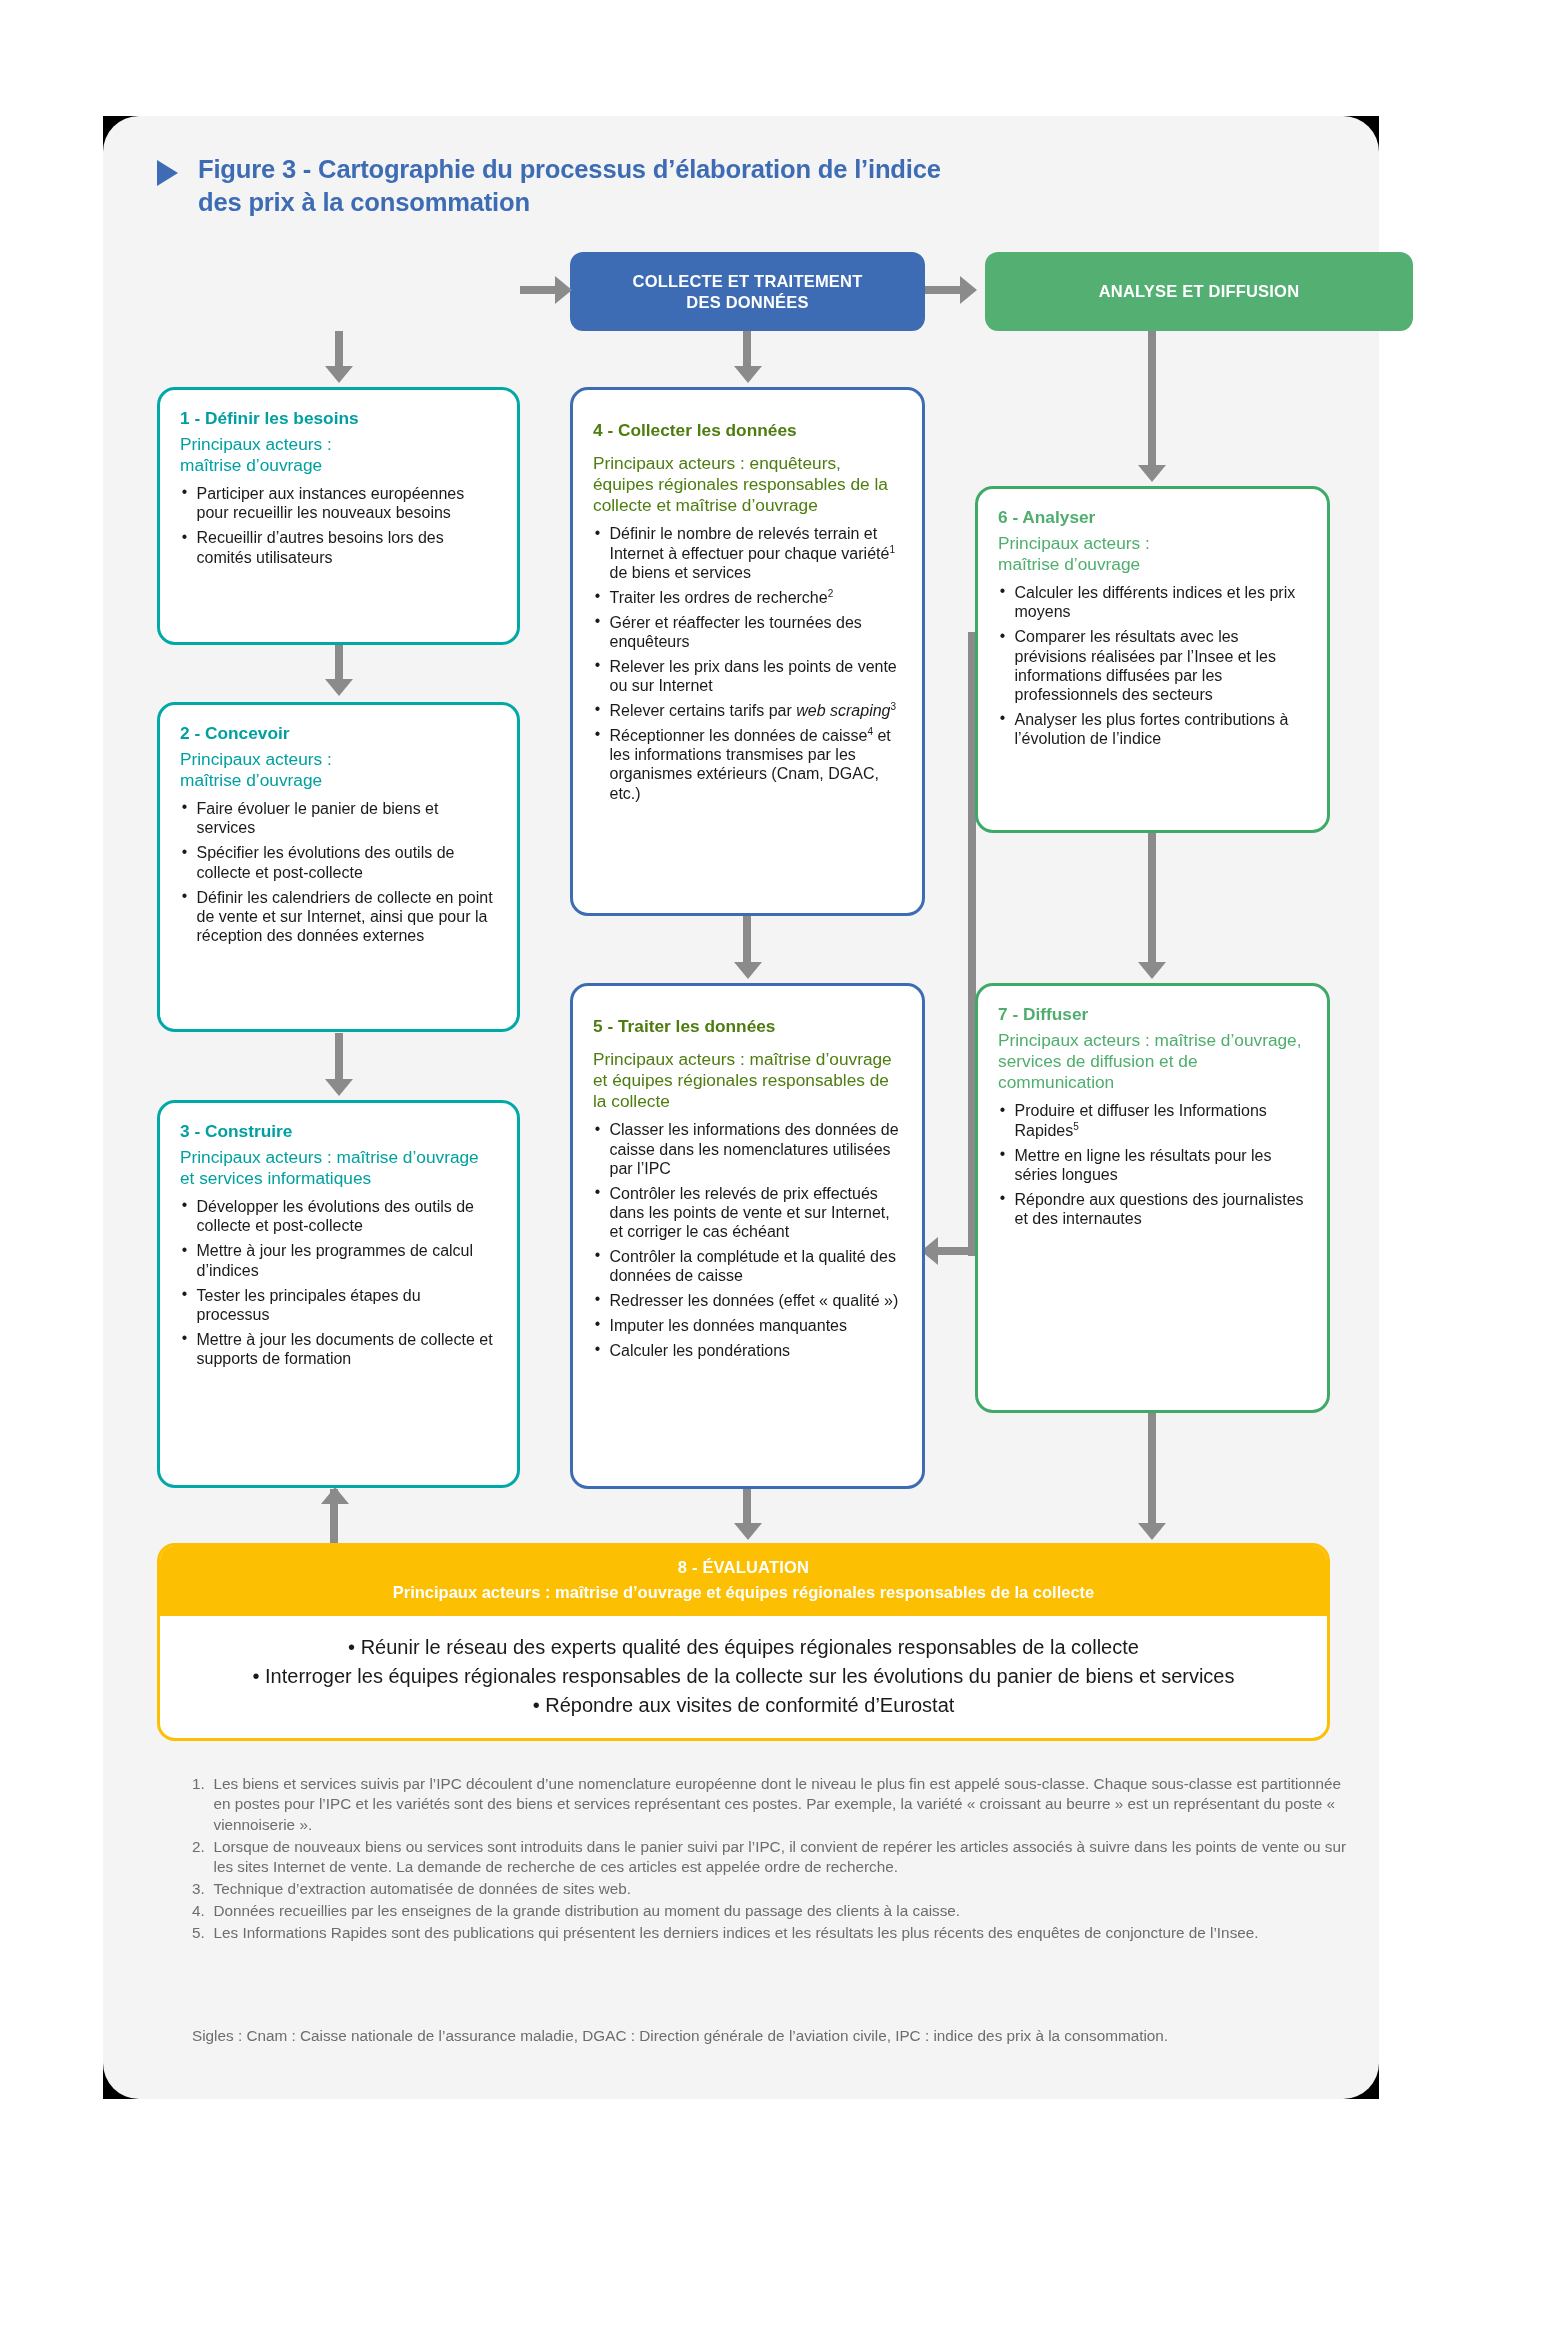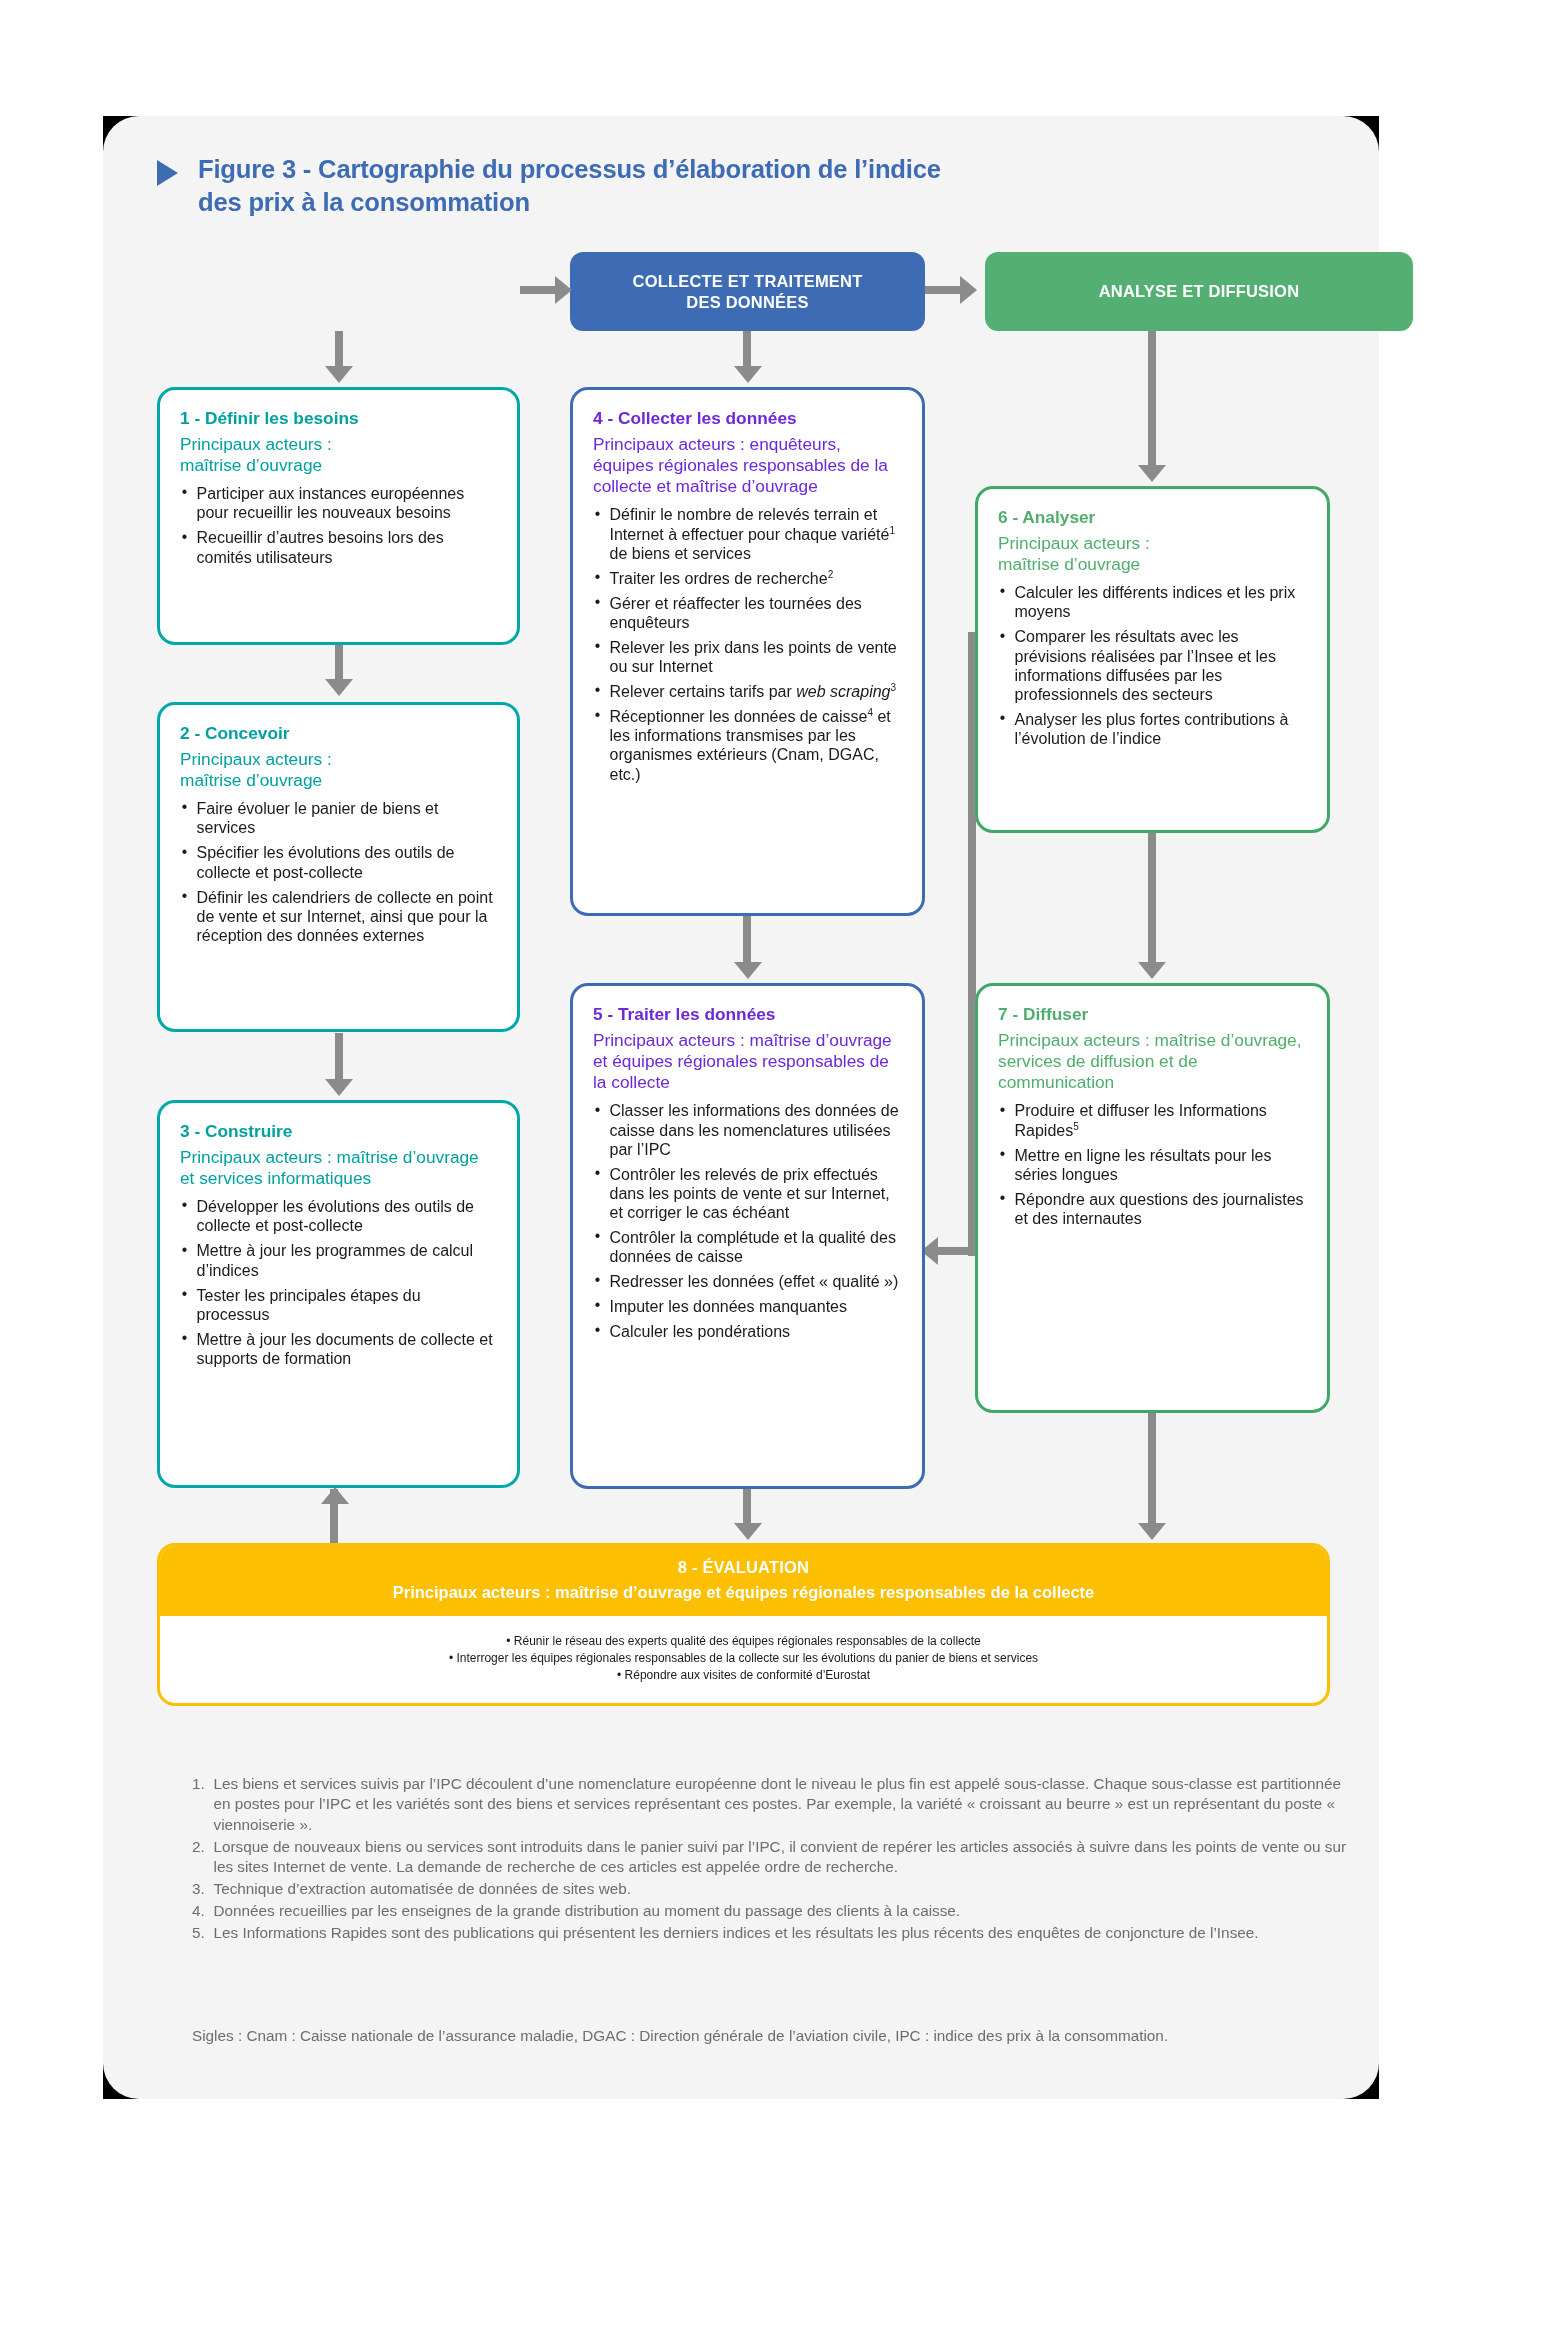--- a/index.html
+++ b/index.html
@@ -36,38 +36,38 @@
   .step .hd{font-size:17.3px;font-weight:bold;line-height:1.2;margin-bottom:5px;}
   .step .actors{font-size:17.3px;line-height:1.22;margin-bottom:8.3px;}
   .step ul{margin:0;padding:0;list-style:none;}
   .step li{position:relative;padding-left:16.5px;font-size:16px;line-height:1.20;color:#1a1a1a;margin-bottom:5.8px;}
   .step li:last-child{margin-bottom:0;}
   .step li:before{content:"\2022";position:absolute;left:1.7px;top:-0.8px;font-size:15.7px;color:#1a1a1a;}
   .step li i{font-style:italic;}
   sup{font-size:10px;vertical-align:super;line-height:0;}
 
   .teal{border-color:#00a8a8;} .teal .hd,.teal .actors{color:#00a0a0;}
-  .blue{border-color:#3d6cb4;} .blue .hd,.blue .actors{color:#6d28d9;}
+  .blue{border-color:#3d6cb4;} .blue .hd,.blue .actors{color:#4d7c0f;margin-top:12px;}
   .green{border-color:#3faa68;}.green .hd,.green .actors{color:#4fae6d;}
 
   #step1{left:157px;top:387px;width:363px;height:258px;}
   #step2{left:157px;top:702px;width:363px;height:330px;}
   #step3{left:157px;top:1100px;width:363px;height:388px;}
   #step4{left:570px;top:387px;width:355px;height:529px;}
   #step5{left:570px;top:983px;width:355px;height:506px;}
   #step6{left:975px;top:486px;width:355px;height:347px;}
   #step7{left:975px;top:983px;width:355px;height:430px;}
 
   
   #step8{position:absolute;left:157px;top:1543px;width:1173px;border:3.3px solid #fcbf01;border-radius:18px;box-sizing:border-box;background:#fff;overflow:hidden;}
   #step8 .eight-head{background:#fcbf01;color:#fff;text-align:center;padding:11.6px 16.5px 13.2px 16.5px;}
   #step8 .eight-title{font-size:16.5px;font-weight:bold;letter-spacing:0.2px;margin-bottom:6.6px;}
   #step8 .eight-actors{font-size:16.5px;font-weight:bold;line-height:1.2;}
   #step8 .eight-body{padding:16.5px 25px 18px 25px;text-align:center;}
-  #step8 .eight-body div{font-size:12px;line-height:1.45;color:#1a1a1a;}
+  #step8 .eight-body div{font-size:20px;line-height:1.45;color:#1a1a1a;}
 
   
   .ln{position:absolute;background:#8b8b8b;}
   .ahd{position:absolute;width:0;height:0;}
   .ahd.down{border-left:14px solid transparent;border-right:14px solid transparent;border-top:17.3px solid #8b8b8b;}
   .ahd.up{border-left:14px solid transparent;border-right:14px solid transparent;border-bottom:17.3px solid #8b8b8b;}
   .ahd.right{border-top:14px solid transparent;border-bottom:14px solid transparent;border-left:17.3px solid #8b8b8b;}
   .ahd.left{border-top:14px solid transparent;border-bottom:14px solid transparent;border-right:17.3px solid #8b8b8b;}
 
   

